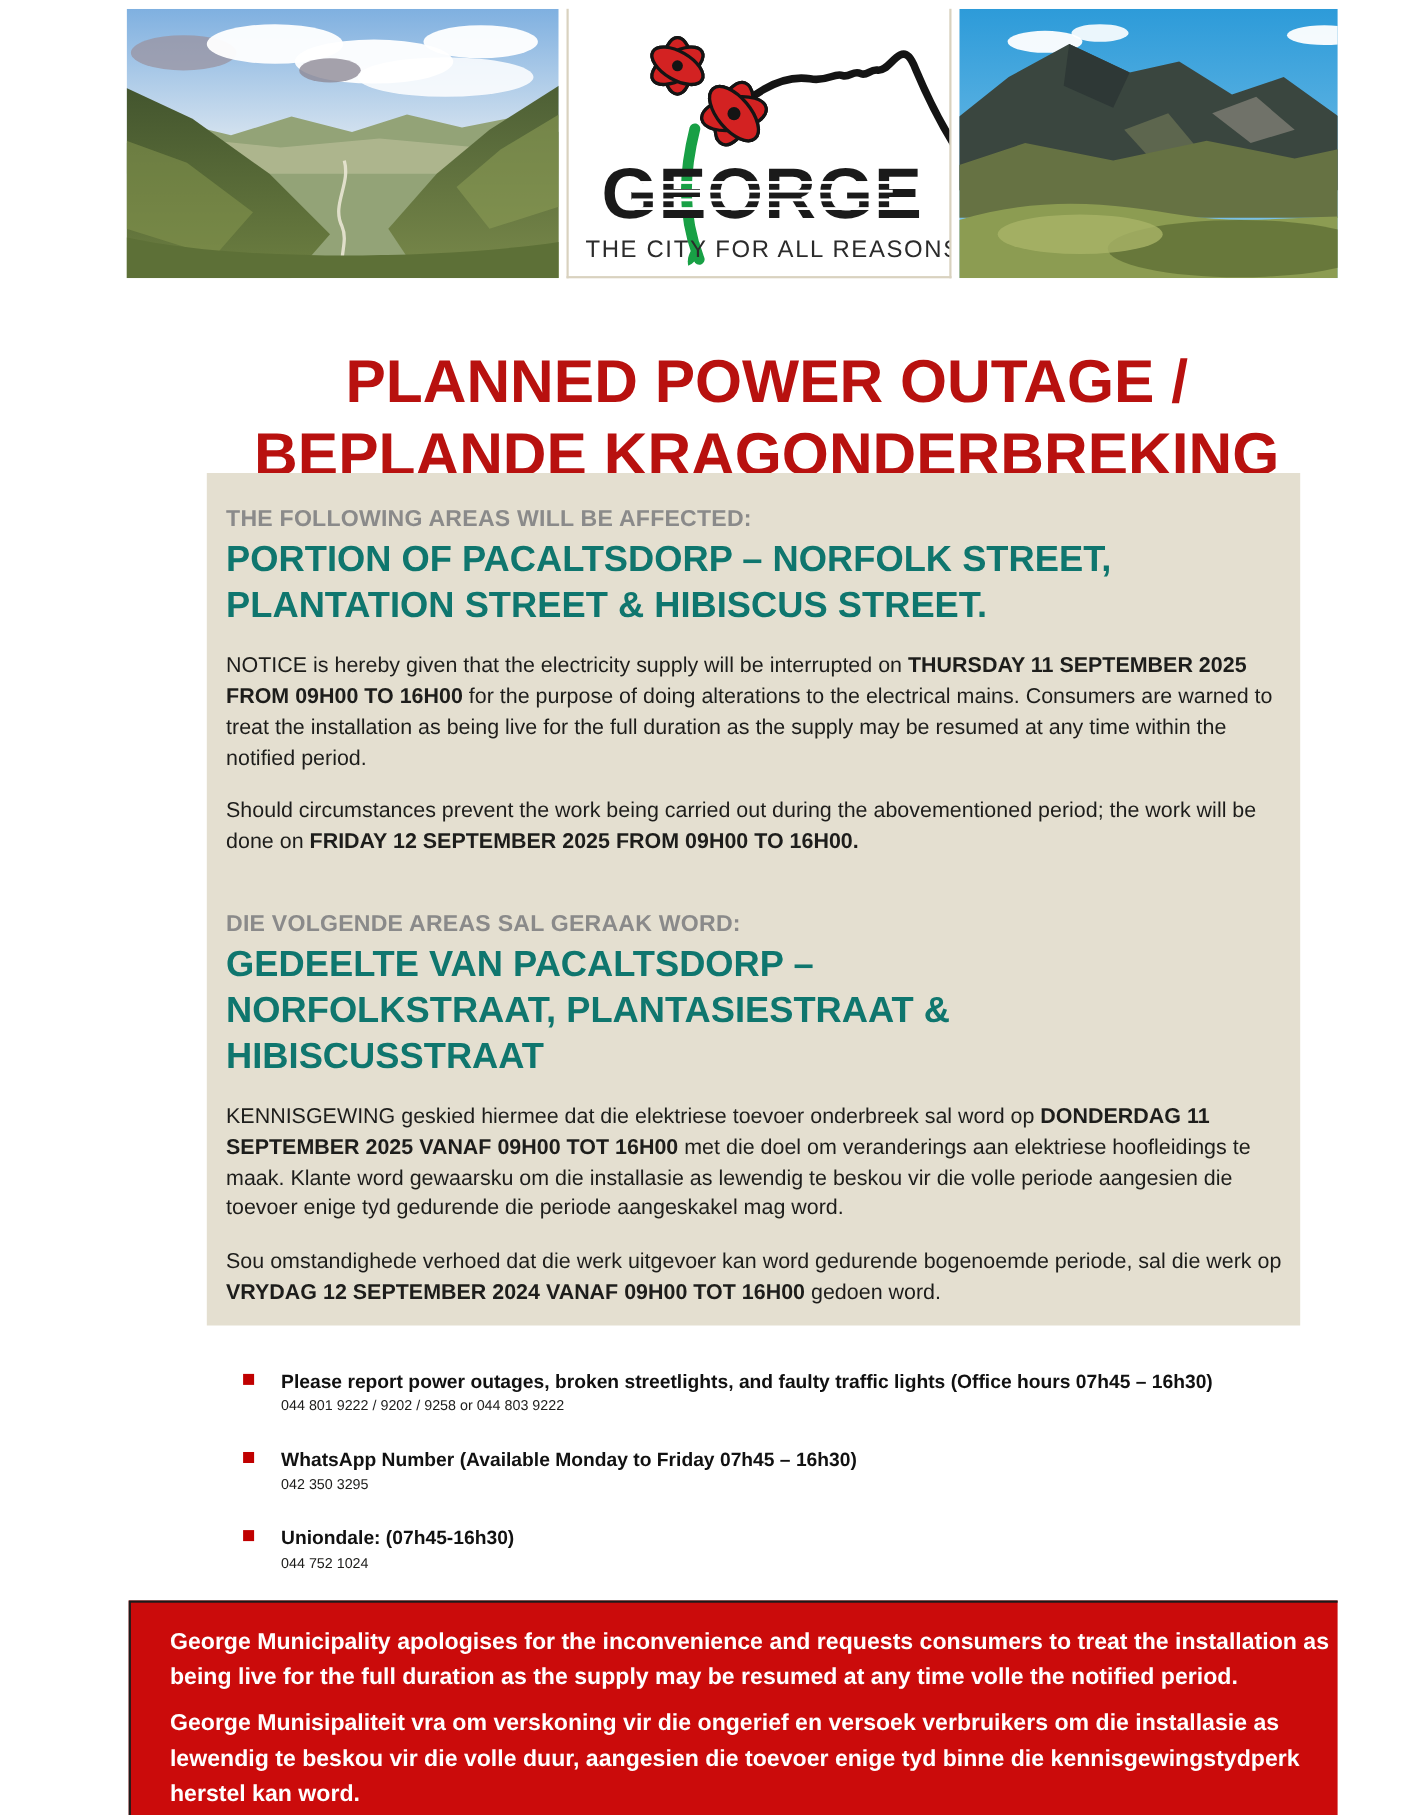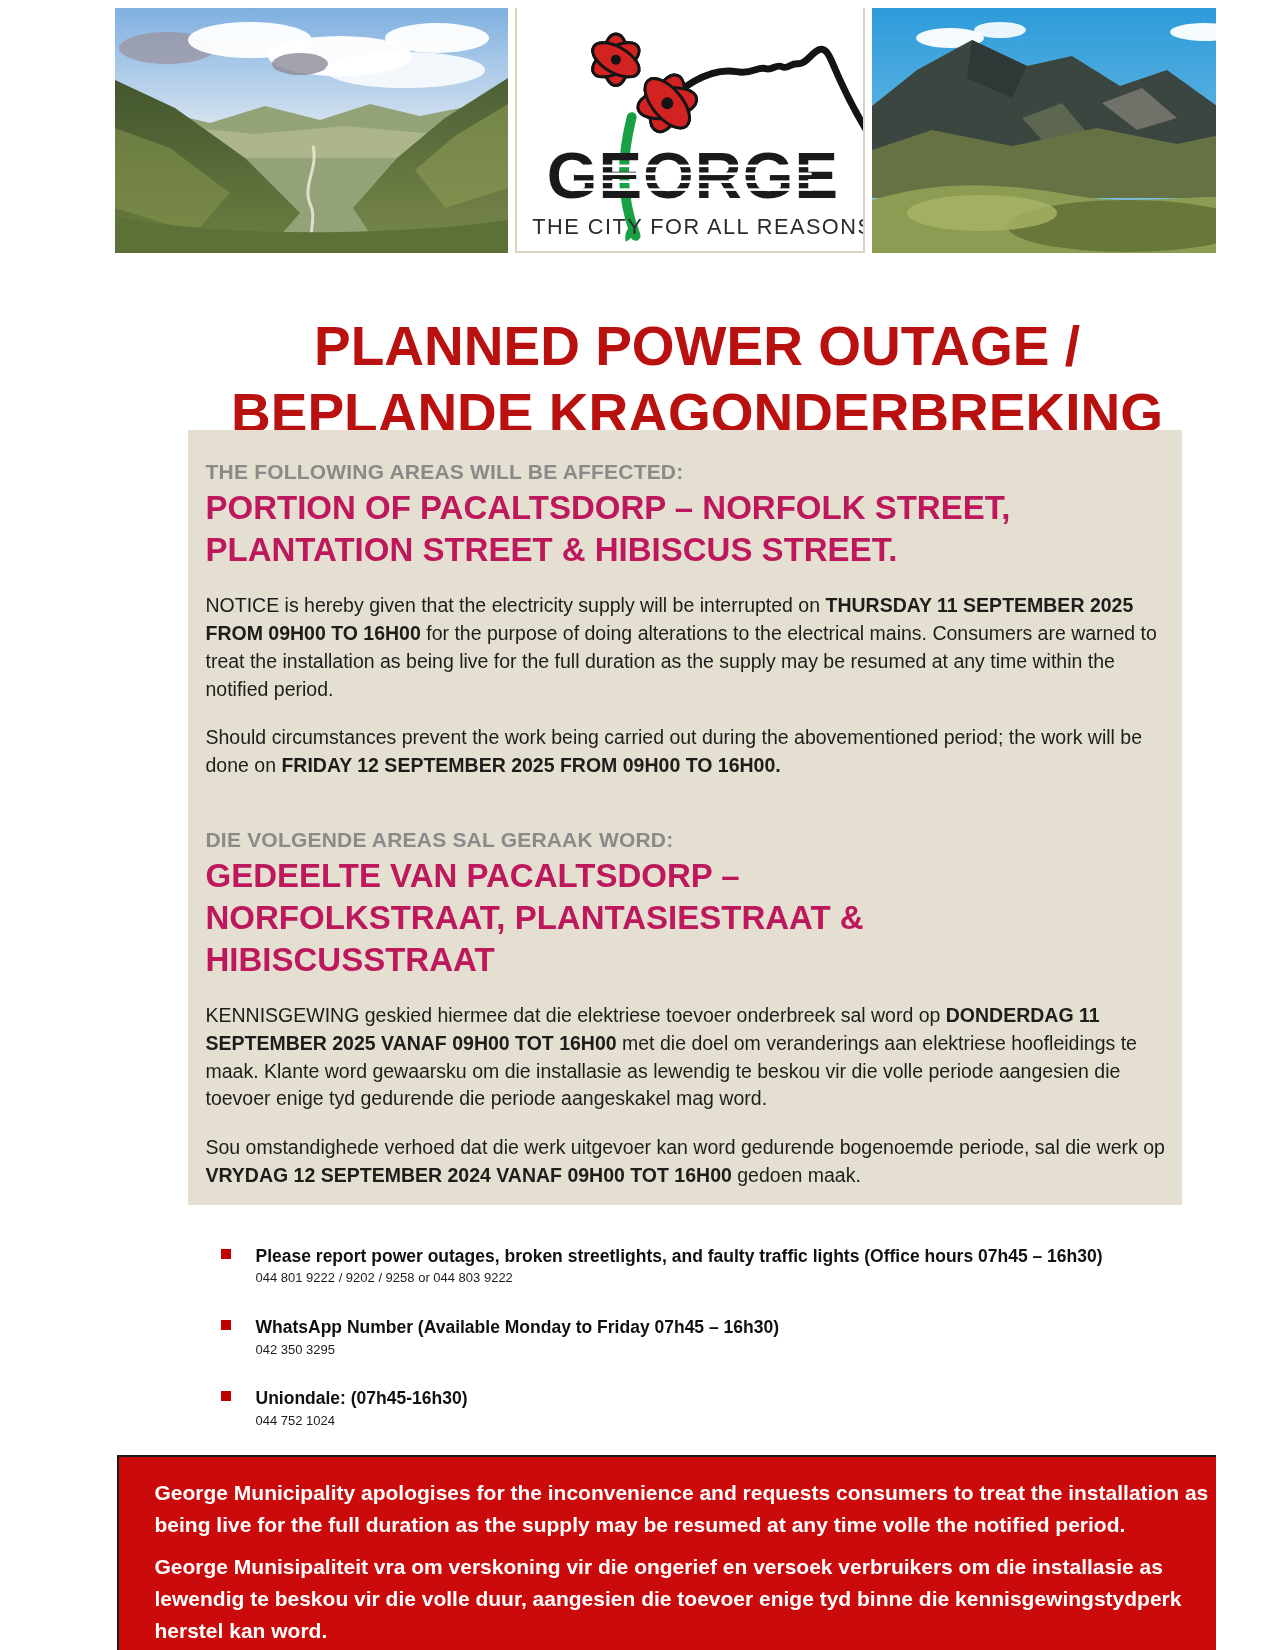--- a/index.html
+++ b/index.html
@@ -45,21 +45,21 @@
     box-sizing:border-box;
     padding:30px 9px 0 18px;
     overflow:hidden;
   }
   .eyebrow{
     font-size:21px;font-weight:bold;color:#8a8a8a;letter-spacing:.2px;
   }
   .red-heading{
     margin-top:3px;
     font-size:33px;font-weight:bold;line-height:1.28;
-    color:#be185d;
+    color:#0f766e;
   }
   .body-para{
     margin-top:21px;
     font-size:19.5px;line-height:1.42;color:#1d1d1b;
   }
   .body-para .b{font-weight:bold;}
   .af-block{margin-top:48px;}
   
   .contacts{
     position:absolute;top:1228px;left:145px;width:1010px;
@@ -214,21 +214,21 @@
     <p class="body-para"><span>Should circumstances prevent the work being carried out during the abovementioned period; the work will be done on </span><span class="b">FRIDAY 12 SEPTEMBER 2025 FROM 09H00 TO 16H00.</span></p>
 
     <div class="af-block">
       <div class="eyebrow">DIE VOLGENDE AREAS SAL GERAAK WORD:</div>
       <div class="red-heading">
           <div>GEDEELTE VAN PACALTSDORP –</div>
           <div>NORFOLKSTRAAT, PLANTASIESTRAAT &amp;</div>
           <div>HIBISCUSSTRAAT</div>
         </div>
       <p class="body-para"><span>KENNISGEWING geskied hiermee dat die elektriese toevoer onderbreek sal word op </span><span class="b">DONDERDAG 11 SEPTEMBER 2025 VANAF 09H00 TOT 16H00</span><span> met  die doel om veranderings aan elektriese hoofleidings te maak.  Klante word gewaarsku om die installasie as lewendig te beskou vir die volle periode aangesien die toevoer enige tyd gedurende die periode aangeskakel mag word.</span></p>
-      <p class="body-para"><span>Sou omstandighede verhoed dat die werk uitgevoer kan word gedurende bogenoemde periode, sal die werk op </span><span class="b">VRYDAG 12 SEPTEMBER 2024 VANAF 09H00 TOT 16H00</span><span> gedoen maak.</span></p>
+      <p class="body-para"><span>Sou omstandighede verhoed dat die werk uitgevoer kan word gedurende bogenoemde periode, sal die werk op </span><span class="b">VRYDAG 12 SEPTEMBER 2024 VANAF 09H00 TOT 16H00</span><span> gedoen word.</span></p>
     </div>
   </section>
 
   <ul class="contacts">
     <li>
       <span class="bullet-square"></span>
       <div>
         <div class="contact-label">Please report power outages, broken streetlights, and faulty traffic lights (Office hours 07h45 – 16h30)</div>
         <div class="contact-value">044 801 9222 / 9202 / 9258 or 044 803 9222</div>
       </div>

